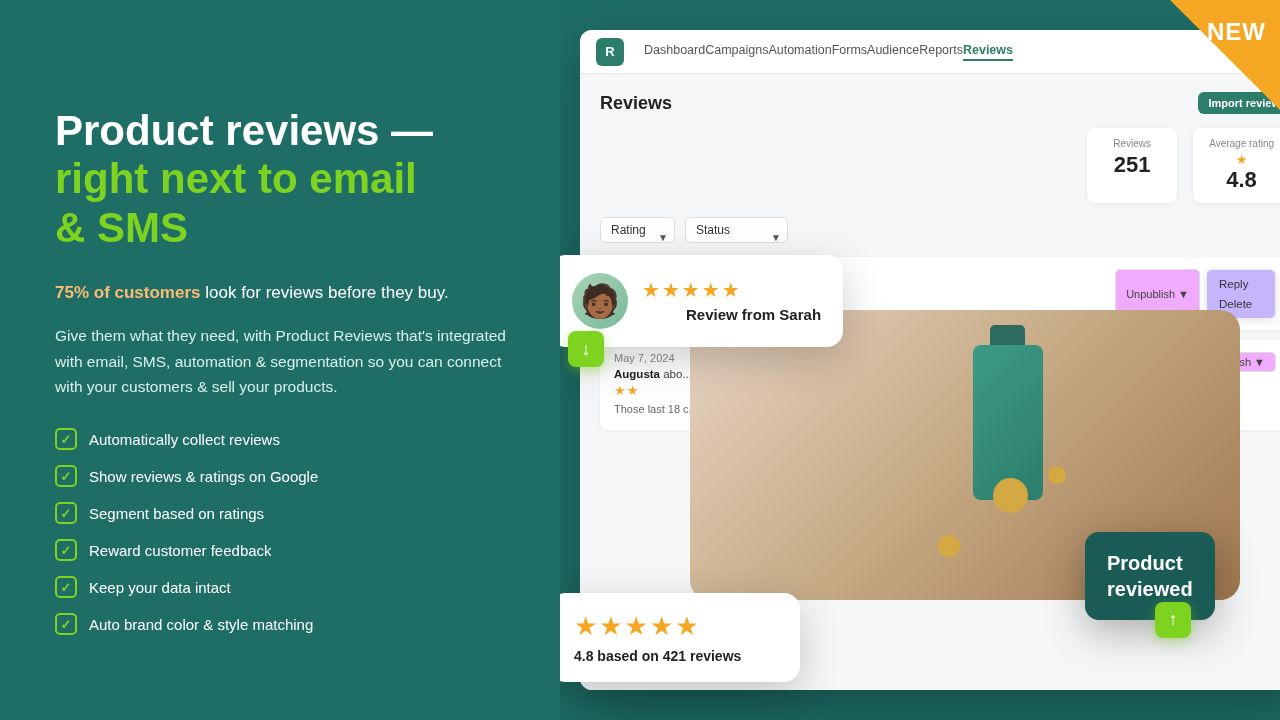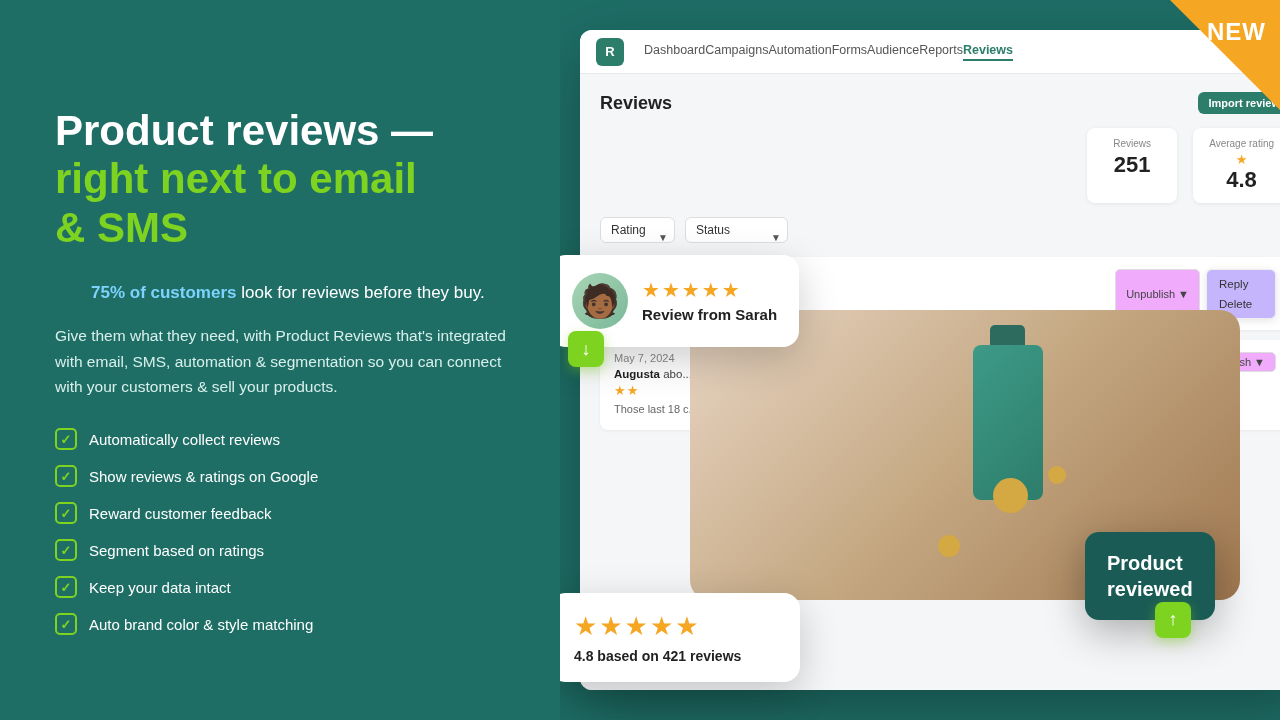--- a/index.html
+++ b/index.html
@@ -36,22 +36,21 @@
     }
 
     .stat-line {
       font-size: 17px;
       color: #fff;
       margin-bottom: 18px;
       line-height: 1.5;
     }
     .stat-bold {
       font-weight: 800;
-      color: #7dd3fc;
-      margin-left: 36px;
+      color: #fdba74;
     }
 
     .desc {
       font-size: 15.5px;
       color: #d8efeb;
       line-height: 1.65;
       margin-bottom: 28px;
     }
 
     .feature-list {
@@ -343,20 +342,21 @@
       color: #f5a623;
       font-size: 20px;
       letter-spacing: 2px;
       display: block;
       margin-bottom: 4px;
     }
     .floating-name {
       font-size: 15px;
       font-weight: 700;
       color: #222;
+      margin-left: 44px;
     }
 
     
     .download-badge {
       position: absolute;
       bottom: -20px;
       left: 18px;
       width: 36px;
       height: 36px;
       background: #7ed321;
@@ -540,25 +540,25 @@
     <li>
         <span class="check-icon"></span>
         <span>Automatically collect reviews</span>
       </li>
     <li>
         <span class="check-icon"></span>
         <span>Show reviews &amp; ratings on Google</span>
       </li>
     <li>
         <span class="check-icon"></span>
-        <span>Reward customer feedback</span>
+        <span>Segment based on ratings</span>
       </li>
     <li>
         <span class="check-icon"></span>
-        <span>Segment based on ratings</span>
+        <span>Reward customer feedback</span>
       </li>
     <li>
         <span class="check-icon"></span>
         <span>Keep your data intact</span>
       </li>
     <li>
         <span class="check-icon"></span>
         <span>Auto brand color &amp; style matching</span>
       </li>
   </ul>

